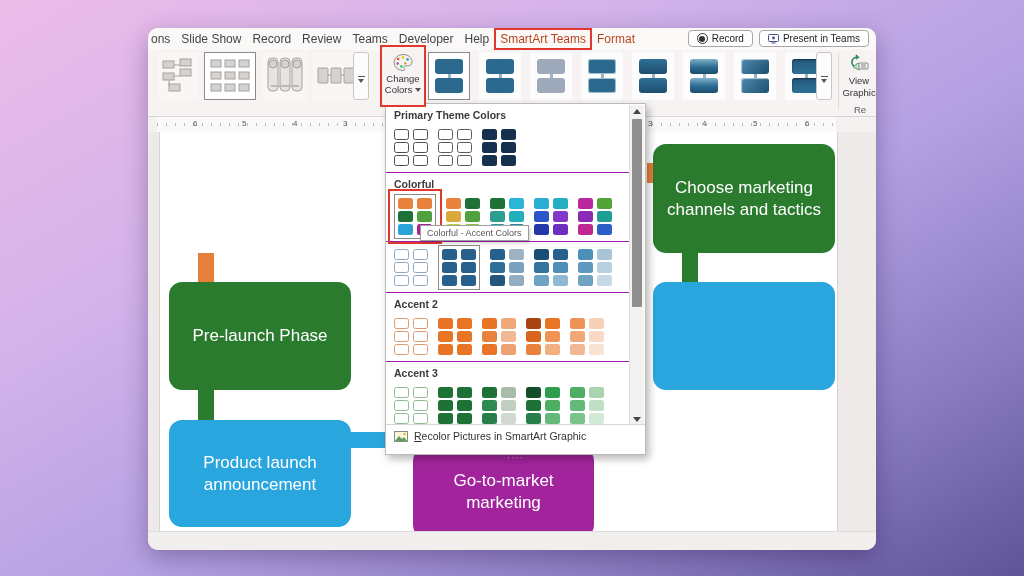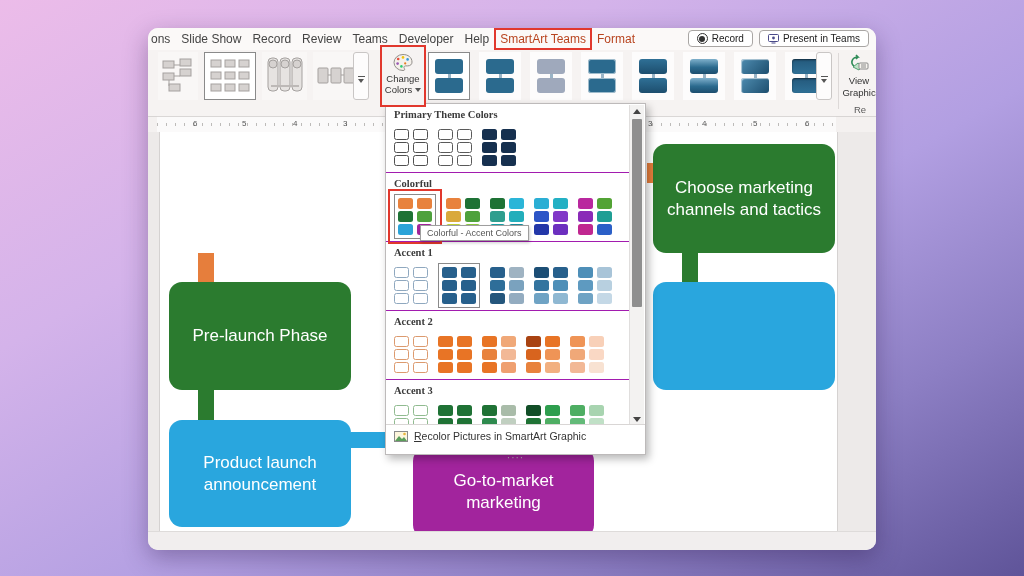--- a/index.html
+++ b/index.html
@@ -58,21 +58,21 @@
   .slide-pane{position:absolute;left:0;top:104px;right:0;height:399px;background:#edeae9;}
   .slide-canvas{position:absolute;left:11px;top:0;width:677px;height:399px;background:#fff;border-left:1px solid #d5d2d1;border-right:1px solid #d5d2d1;overflow:hidden;}
   .shape{position:absolute;border-radius:13px;color:#fff;font-size:17px;line-height:1.28;display:flex;align-items:center;justify-content:center;text-align:center;padding:6px 10px;box-sizing:border-box;}
   .shape.top-align{align-items:flex-start;}
   .conn{position:absolute;}
   .statusbar{position:absolute;left:0;right:0;top:503px;height:19px;background:#f1eeee;border-top:1px solid #dedbda;}
   
   .dropdown{position:absolute;left:385px;top:103px;width:261px;height:352px;background:#fff;border:1px solid #bdbaba;box-shadow:3px 4px 8px rgba(0,0,0,.28);z-index:20;box-sizing:border-box;}
   .cm-body{position:absolute;left:0;top:0;right:16px;bottom:30px;}
   .cm-sec + .cm-sec{border-top:1px solid #a21caf;}
-  .cm-h{font-size:10.5px;font-weight:bold;color:#3b3b3b;padding:5px 0 0 8px;height:13px;font-family:Liberation Serif, serif;}
+  .cm-h{font-size:10.5px;font-weight:bold;color:#3b3b3b;padding:5px 0 0 8px;height:13px;}
   .cm-row{display:flex;align-items:center;gap:10px;padding:2px 0 2px 8px;height:46px;}
   .sw{position:relative;}
   .sw.sel{border:1px solid #8a8a8a;background:#fff;padding:3px;}
   .swgrid{display:grid;grid-template-columns:15px 15px;grid-auto-rows:11px;gap:2px 4px;}
   .swc{border-radius:2.5px;}
   .sw .red-ann{position:absolute;inset:-6px -7px;border:2px solid #e1382d;z-index:40;pointer-events:none;}
   .cm-scroll{position:absolute;top:1px;right:1px;bottom:29px;width:14px;background:#f3f2f1;border-left:1px solid #e0dedd;}
   .arr{position:absolute;left:0;right:0;height:12px;}
   .arr.up{top:0;} .arr.down{bottom:0;}
   .arr.up::after{content:"";position:absolute;left:3px;top:4px;border-left:4px solid transparent;border-right:4px solid transparent;border-bottom:5px solid #444;}
@@ -384,21 +384,20 @@
                 <div class="swc" style="background: rgb(83, 163, 53);"></div>
                 <div class="swc" style="background: rgb(138, 43, 184);"></div>
                 <div class="swc" style="background: rgb(31, 158, 148);"></div>
                 <div class="swc" style="background: rgb(192, 39, 144);"></div>
                 <div class="swc" style="background: rgb(43, 95, 199);"></div>
               </div>
             </div>
           </div>
         </div>
         <div class="cm-sec">
-          <div class="cm-h">Accent 1</div>
           <div class="cm-row">
             <div class="sw">
               <div class="swgrid">
                 <div class="swc" style="background: rgb(255, 255, 255); border: 1px solid rgb(143, 168, 191); box-sizing: border-box;"></div>
                 <div class="swc" style="background: rgb(255, 255, 255); border: 1px solid rgb(143, 168, 191); box-sizing: border-box;"></div>
                 <div class="swc" style="background: rgb(255, 255, 255); border: 1px solid rgb(143, 168, 191); box-sizing: border-box;"></div>
                 <div class="swc" style="background: rgb(255, 255, 255); border: 1px solid rgb(143, 168, 191); box-sizing: border-box;"></div>
                 <div class="swc" style="background: rgb(255, 255, 255); border: 1px solid rgb(143, 168, 191); box-sizing: border-box;"></div>
                 <div class="swc" style="background: rgb(255, 255, 255); border: 1px solid rgb(143, 168, 191); box-sizing: border-box;"></div>
               </div>

